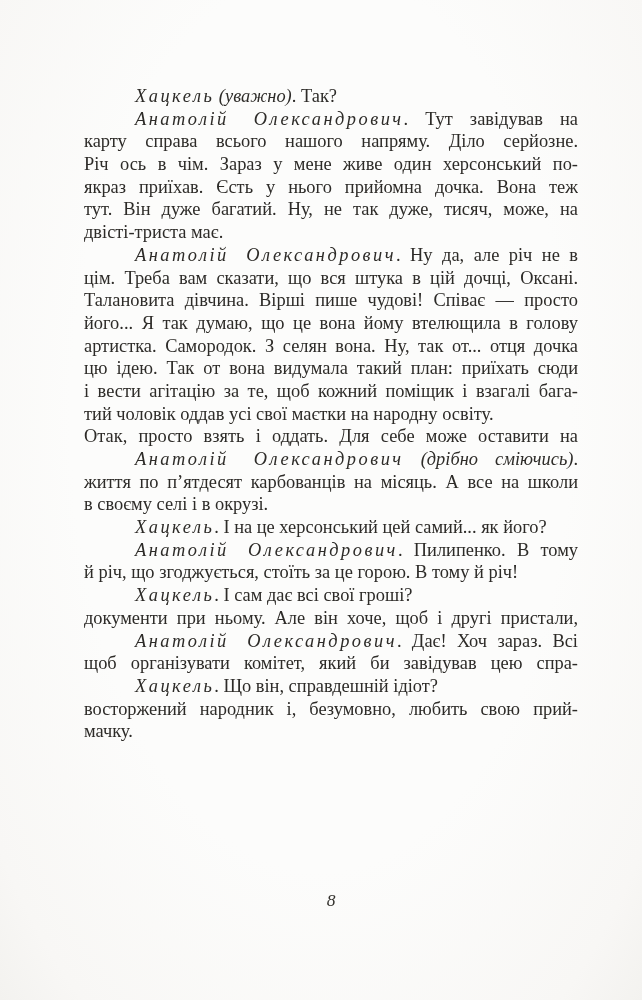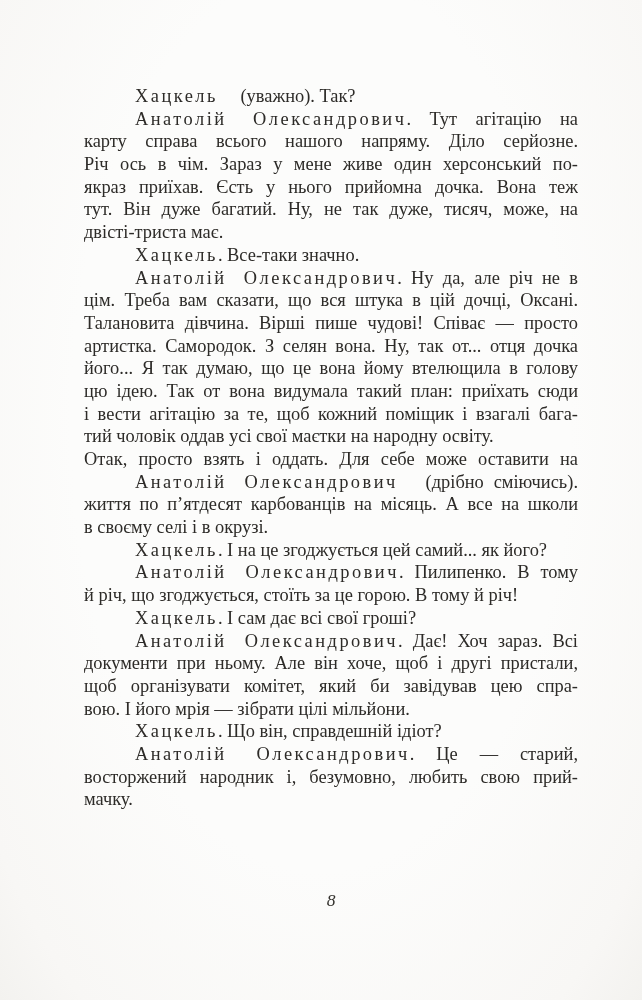--- a/index.html
+++ b/index.html
@@ -10,59 +10,56 @@
   }
   .text-block{
     position:absolute;left:84px;top:85px;width:494px;
     font-size:18.4px;line-height:22.7px;color:#2d2b28;
   }
   .line{
     height:22.7px;line-height:22.7px;text-align:justify;overflow:hidden;
   }
   .line.j{text-align-last:justify;-moz-text-align-last:justify;}
   .line.indent{text-indent:51px;}
-  .speaker{letter-spacing:0.135em;word-spacing:0.30em;}
-  .italic{margin-left:18px;}
+  .speaker{letter-spacing:0.135em;word-spacing:0.30em;font-style:italic;}
+  .italic{font-style:italic;}
   .page-number{
     position:absolute;left:84px;top:890px;width:494px;text-align:center;
     font-style:italic;font-size:17.5px;color:#33312d;
   }
 </style>
 </head>
 <body>
 
 <div class="page">
   <div class="text-block">
       <div class="line indent"><span class="speaker">Хацкель</span><span> </span><span class="italic">(уважно)</span><span>. Так?</span></div>
-      <div class="line indent j"><span class="speaker">Анатолій Олександрович</span><span>. Тут агітацію на</span></div>
+      <div class="line indent j"><span class="speaker">Анатолій Олександрович</span><span>. Тут завідував на</span></div>
       <div class="line j"><span>карту справа всього нашого напряму. Діло серйозне.</span></div>
       <div class="line j"><span>Річ ось в чім. Зараз у мене живе один херсонський по-</span></div>
       <div class="line j"><span>якраз приїхав. Єсть у нього прийомна дочка. Вона теж</span></div>
       <div class="line j"><span>тут. Він дуже багатий. Ну, не так дуже, тисяч, може, на</span></div>
       <div class="line"><span>двісті-триста має.</span></div>
-      <div class="line indent"><span class="speaker">Хацкель</span><span>. Все-таки значно.</span></div>
       <div class="line indent j"><span class="speaker">Анатолій Олександрович</span><span>. Ну да, але річ не в</span></div>
       <div class="line j"><span>цім. Треба вам сказати, що вся штука в цій дочці, Оксані.</span></div>
       <div class="line j"><span>Талановита дівчина. Вірші пише чудові! Співає — просто</span></div>
+      <div class="line j"><span>його... Я так думаю, що це вона йому втелющила в голову</span></div>
       <div class="line j"><span>артистка. Самородок. З селян вона. Ну, так от... отця дочка</span></div>
-      <div class="line j"><span>його... Я так думаю, що це вона йому втелющила в голову</span></div>
       <div class="line j"><span>цю ідею. Так от вона видумала такий план: приїхать сюди</span></div>
       <div class="line j"><span>і вести агітацію за те, щоб кожний поміщик і взагалі бага-</span></div>
       <div class="line"><span>тий чоловік оддав усі свої маєтки на народну освіту.</span></div>
       <div class="line j"><span>Отак, просто взять і оддать. Для себе може оставити на</span></div>
       <div class="line indent j"><span class="speaker">Анатолій Олександрович</span><span> </span><span class="italic">(дрібно сміючись)</span><span>.</span></div>
       <div class="line j"><span>життя по п’ятдесят карбованців на місяць. А все на школи</span></div>
       <div class="line"><span>в своєму селі і в окрузі.</span></div>
-      <div class="line indent"><span class="speaker">Хацкель</span><span>. І на це згоджується цей самий... як його?</span></div>
+      <div class="line indent"><span class="speaker">Хацкель</span><span>. І на це херсонський цей самий... як його?</span></div>
       <div class="line indent j"><span class="speaker">Анатолій Олександрович</span><span>. Пилипенко. В тому</span></div>
       <div class="line"><span>й річ, що згоджується, стоїть за це горою. В тому й річ!</span></div>
       <div class="line indent"><span class="speaker">Хацкель</span><span>. І сам дає всі свої гроші?</span></div>
+      <div class="line j"><span>документи при ньому. Але він хоче, щоб і другі пристали,</span></div>
       <div class="line indent j"><span class="speaker">Анатолій Олександрович</span><span>. Дає! Хоч зараз. Всі</span></div>
-      <div class="line j"><span>документи при ньому. Але він хоче, щоб і другі пристали,</span></div>
       <div class="line j"><span>щоб організувати комітет, який би завідував цею спра-</span></div>
-      <div class="line"><span>вою. І його мрія — зібрати цілі мільйони.</span></div>
       <div class="line indent"><span class="speaker">Хацкель</span><span>. Що він, справдешній ідіот?</span></div>
-      <div class="line indent j"><span class="speaker">Анатолій Олександрович</span><span>. Це — старий,</span></div>
       <div class="line j"><span>восторжений народник і, безумовно, любить свою прий-</span></div>
       <div class="line"><span>мачку.</span></div>
     </div>
   <div class="page-number">8</div>
 </div>
 
 </body></html>

